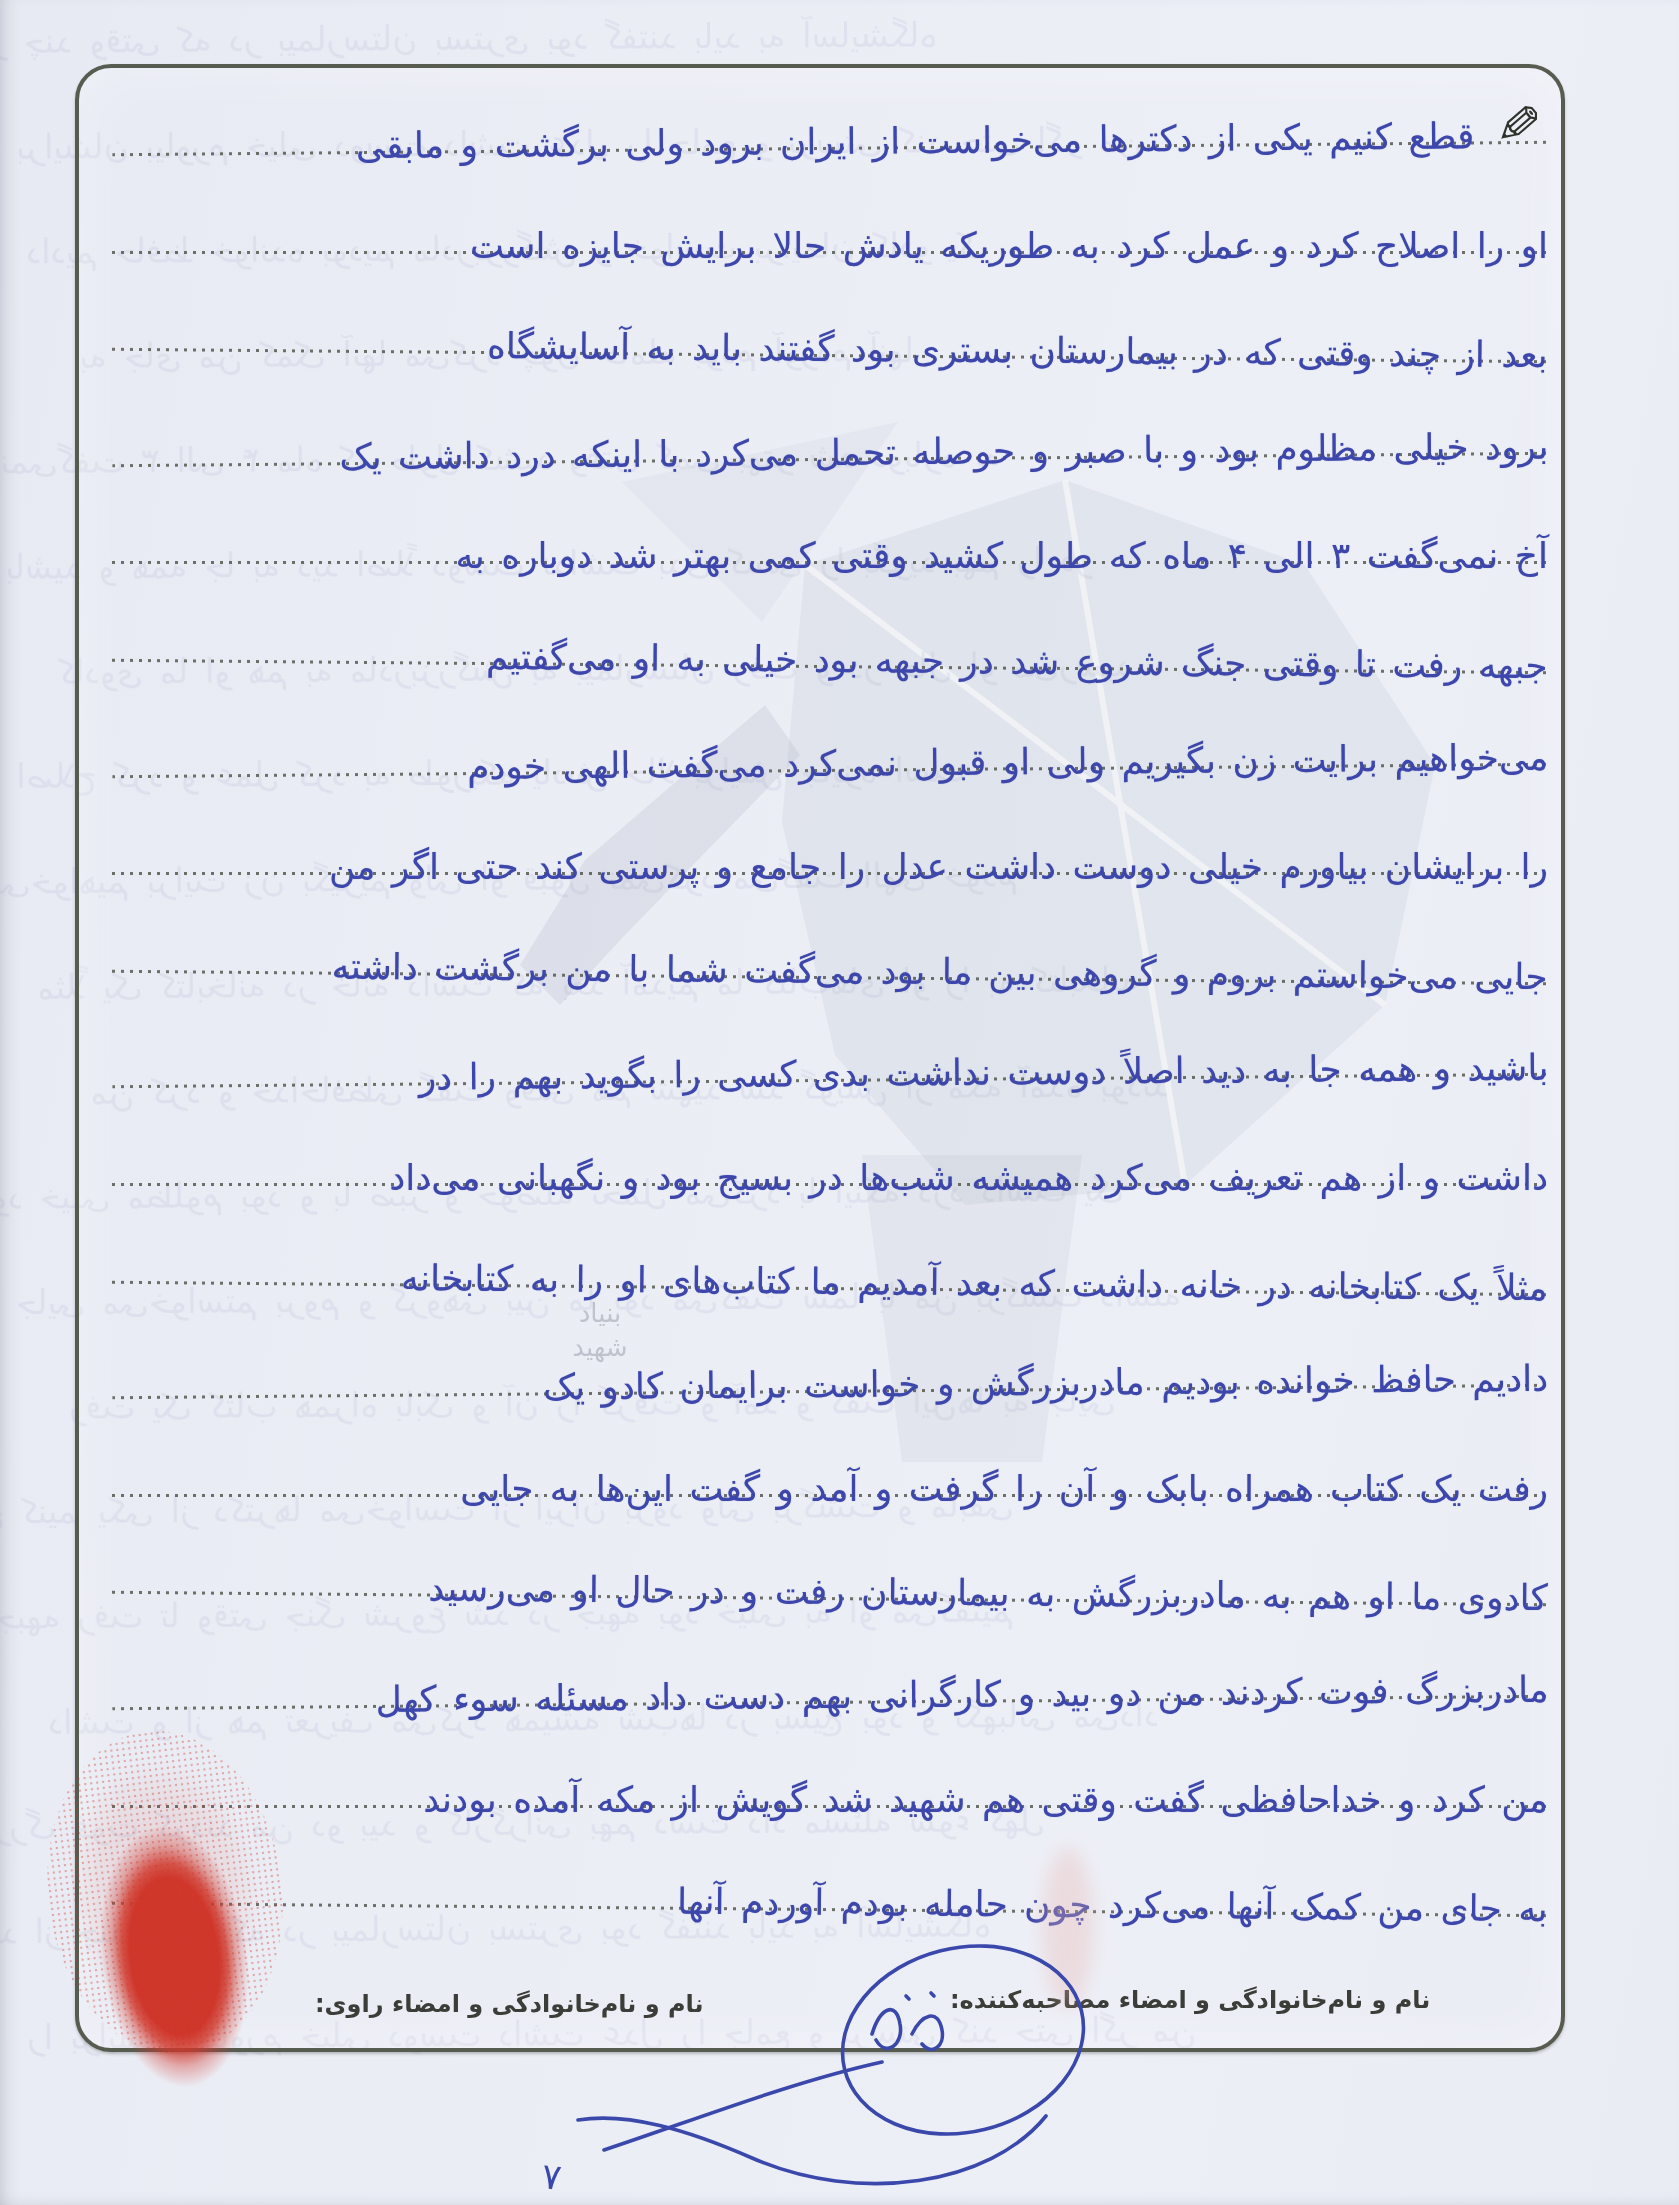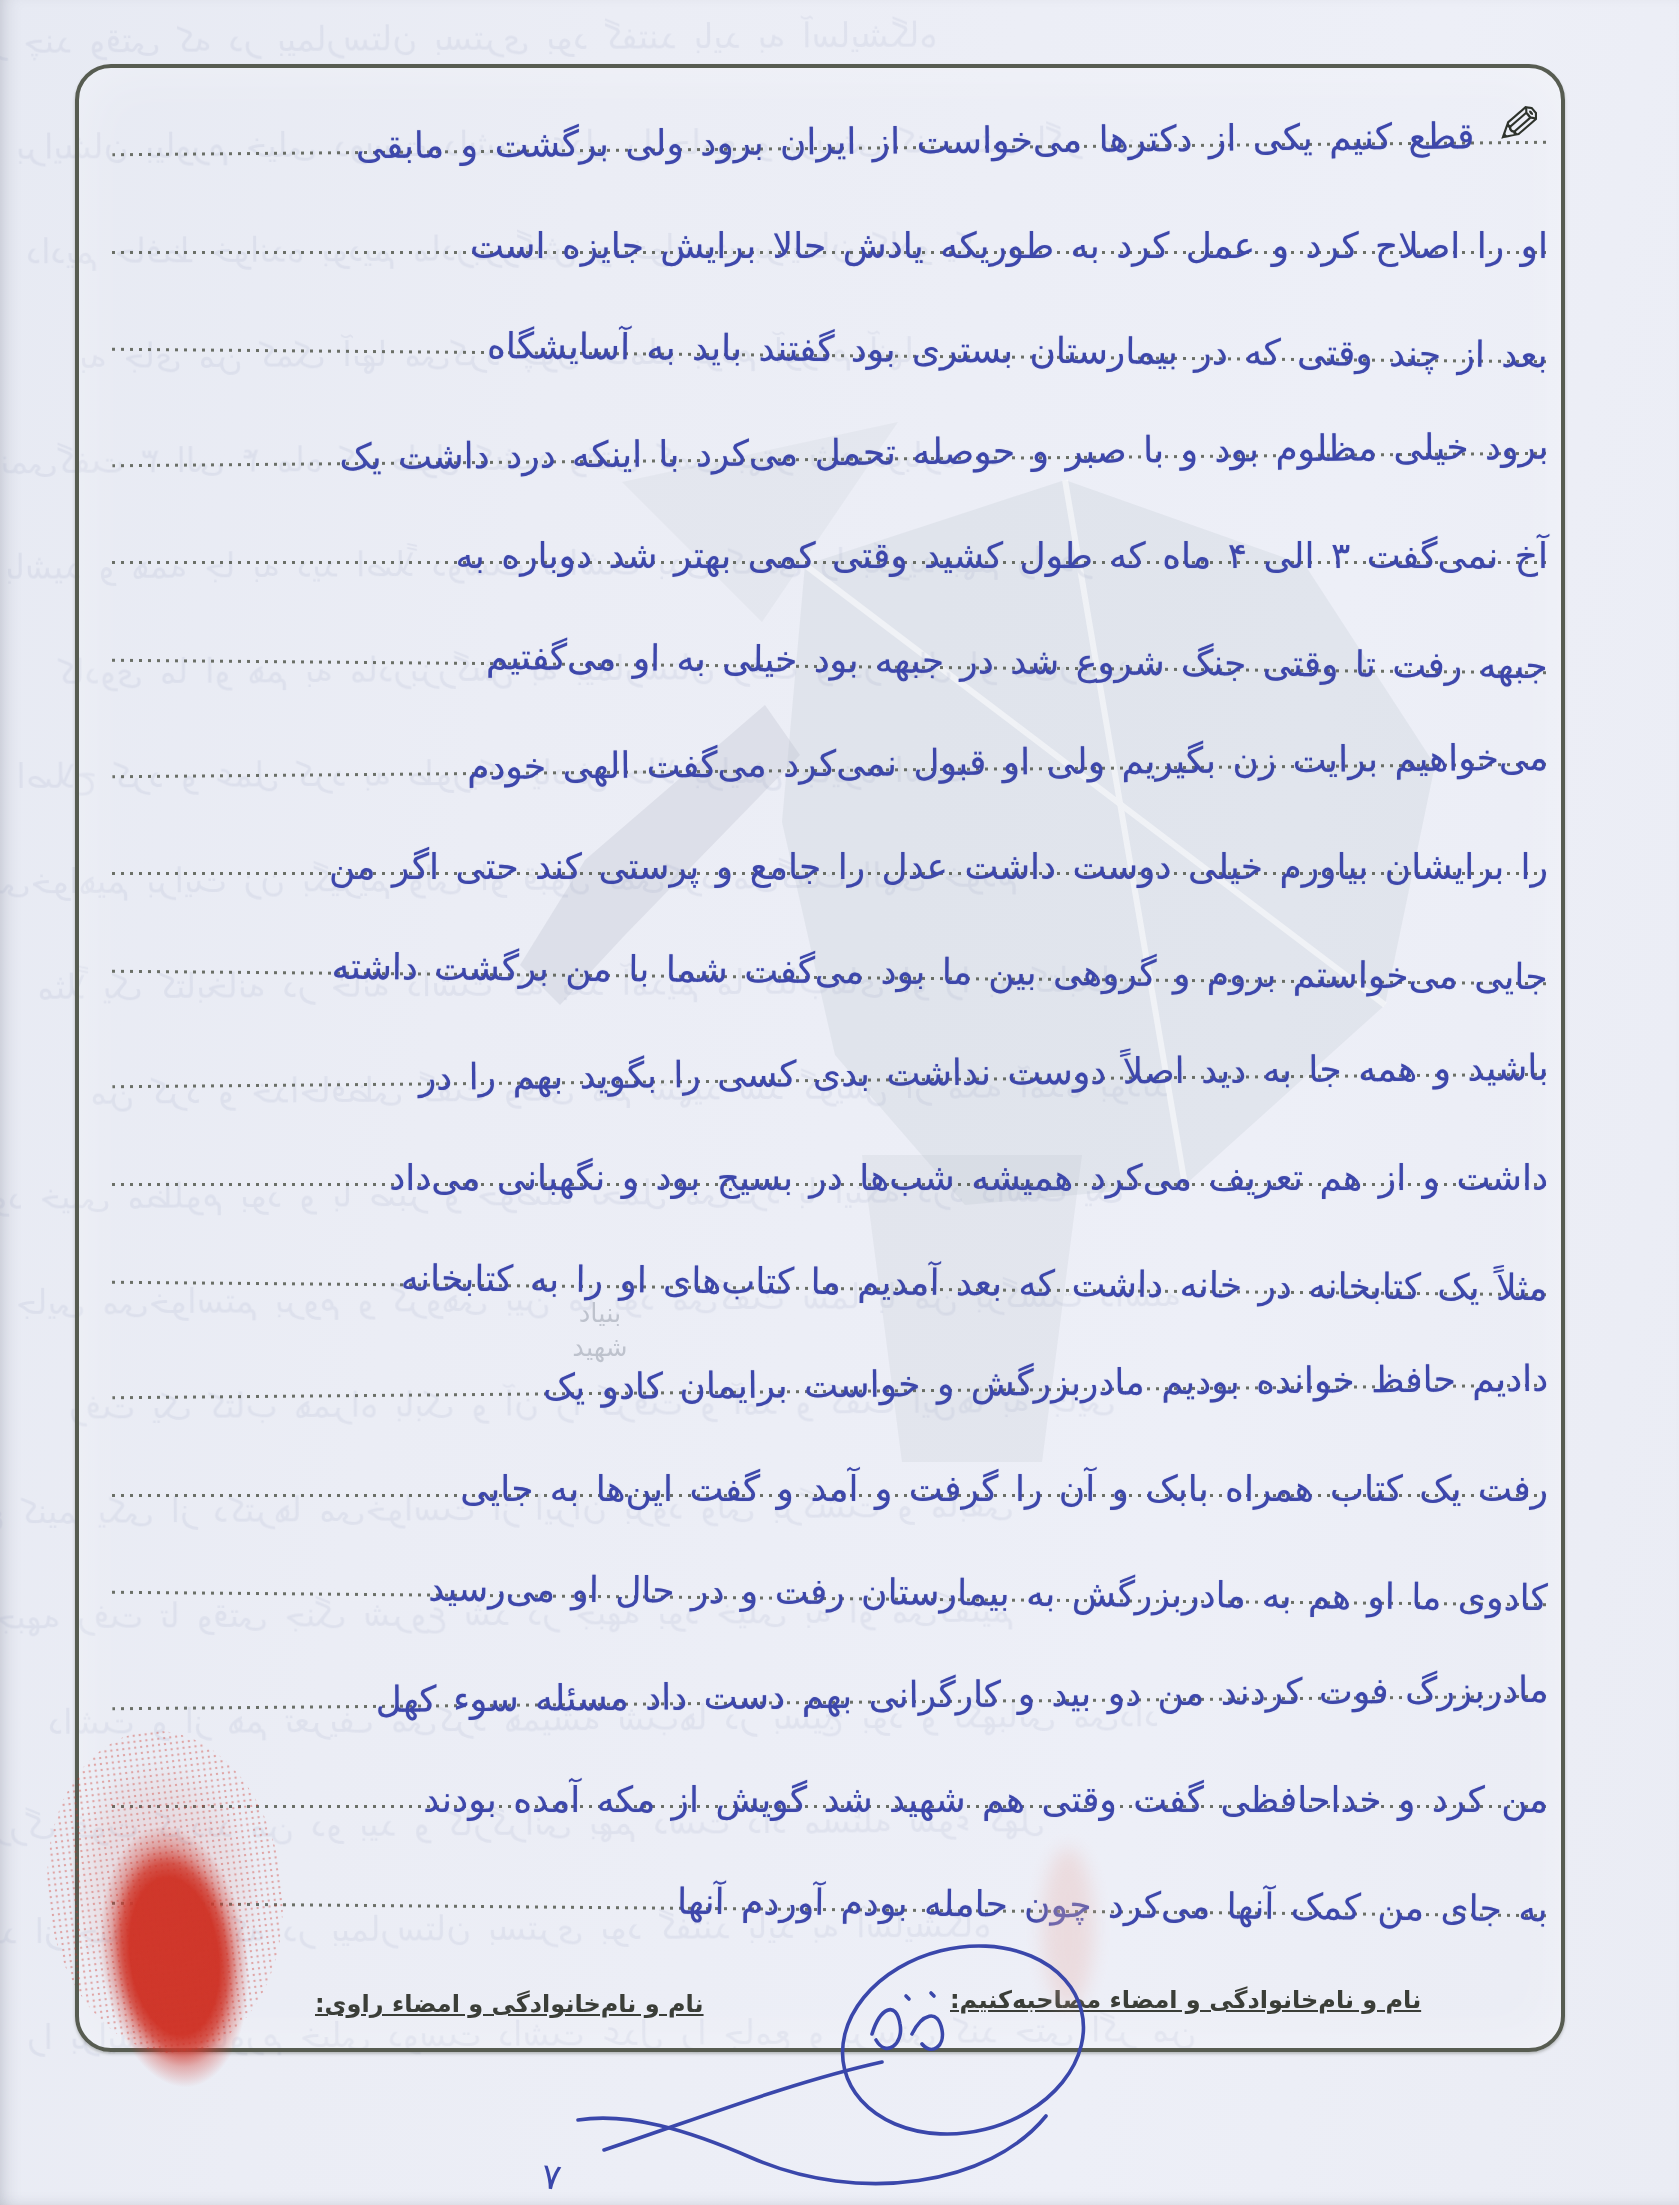--- a/index.html
+++ b/index.html
@@ -31,21 +31,21 @@
     white-space:nowrap;font-size:36px;color:#3d47ab;word-spacing:5px;
     text-shadow:0 0 1px rgba(61,71,171,.45);
   }
   .row.first .hw{padding-right:74px;}
   .pen{
     position:absolute;left:1496px;top:94px;font-size:54px;color:#2e332c;
     transform:scaleX(-1) rotate(-4deg);
   }
   .label{
     position:absolute;font-weight:bold;font-size:24px;color:#3b3e38;
-    direction:rtl;white-space:nowrap;letter-spacing:.5px;text-decoration:underline;
+    direction:rtl;white-space:nowrap;letter-spacing:.5px;
   }
   .label.interviewer{left:950px;top:1986px;}
   .label.narrator{left:315px;top:1990px;}
   .fingerprint{
     position:absolute;left:84px;top:1782px;width:170px;height:318px;
     transform:rotate(-7deg);
     border-radius:46% 54% 52% 48% / 40% 46% 54% 60%;
     background:radial-gradient(48% 46% at 52% 55%, #d0372b 0%, #d0372b 54%,
       rgba(208,55,43,.82) 64%, rgba(208,55,43,.35) 76%, rgba(208,55,43,0) 90%);
   }
@@ -176,21 +176,21 @@
         <span class="hw" dir="rtl">من کرد و خداحافظی گفت وقتی هم شهید شد گویش از مکه آمده بودند</span>
       </div>
       <div class="row" style="top: 1819.2px; transform: rotate(0.5deg);">
         <div class="dots"></div>
         <span class="hw" dir="rtl">به جای من کمک آنها می‌کرد چون حامله بودم آوردم آنها</span>
       </div>
     </div>
 
   <span class="pen">✎</span>
 
-  <span class="label interviewer">نام و نام‌خانوادگی و امضاء مصاحبه‌کنیم:</span>
+  <span class="label interviewer">نام و نام‌خانوادگی و امضاء مصاحبه‌کننده:</span>
   <span class="label narrator">نام و نام‌خانوادگی و امضاء راوی:</span>
 
   <div class="fingerprint"></div>
 
   <svg class="overlay" width="1679" height="2205">
     <defs>
       <filter id="blur8" x="-80%" y="-80%" width="260%" height="260%">
         <feGaussianBlur stdDeviation="9"></feGaussianBlur>
       </filter>
     </defs>

